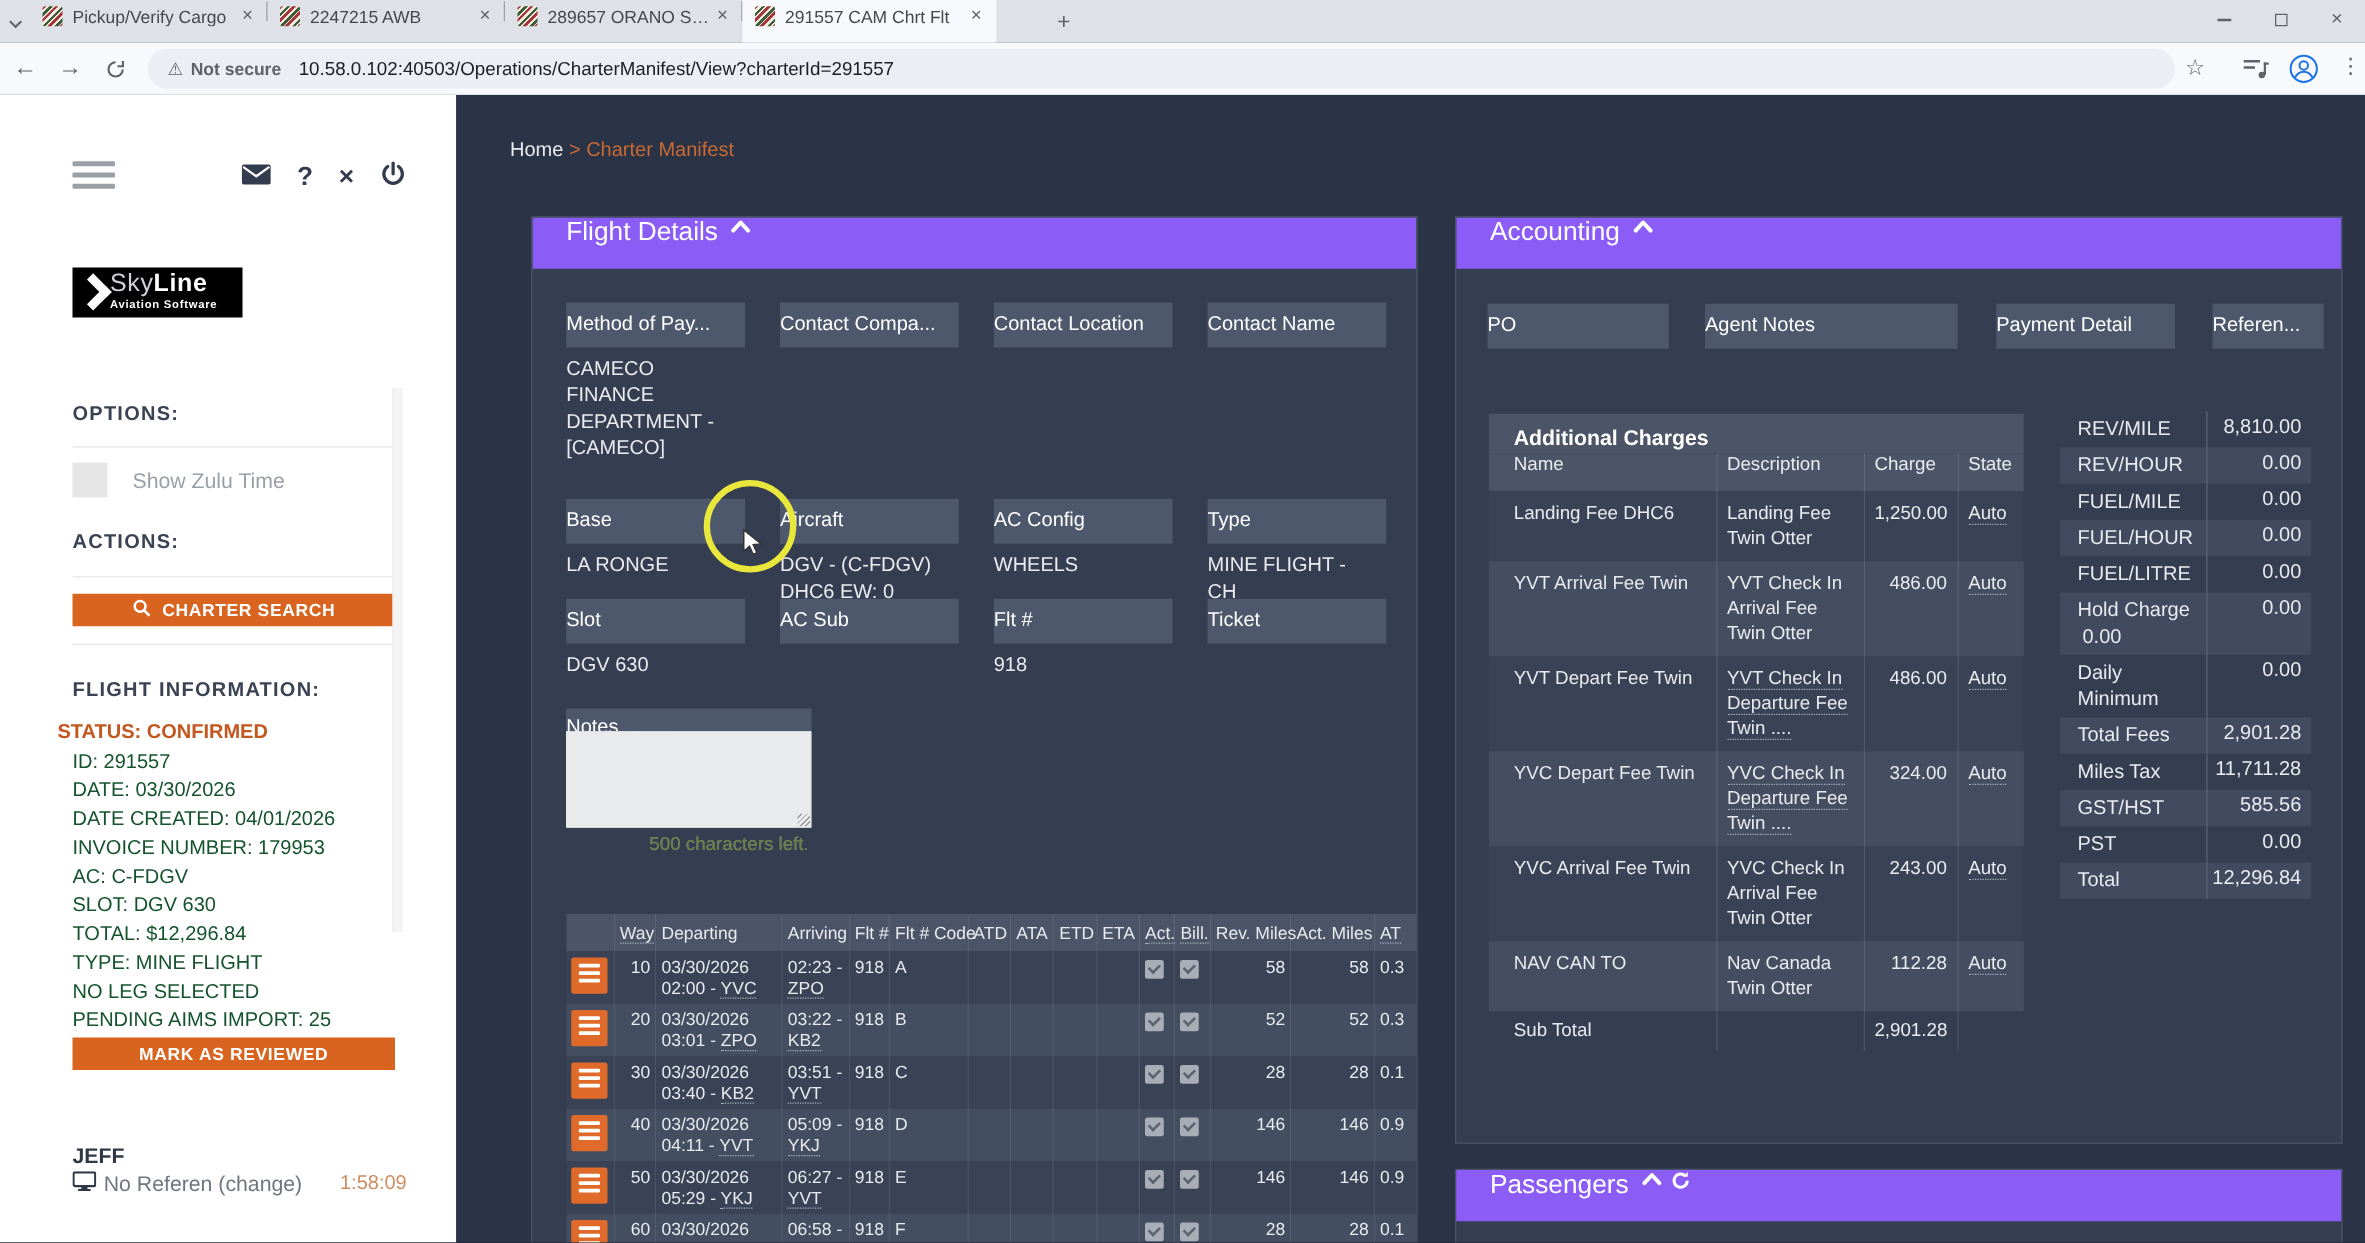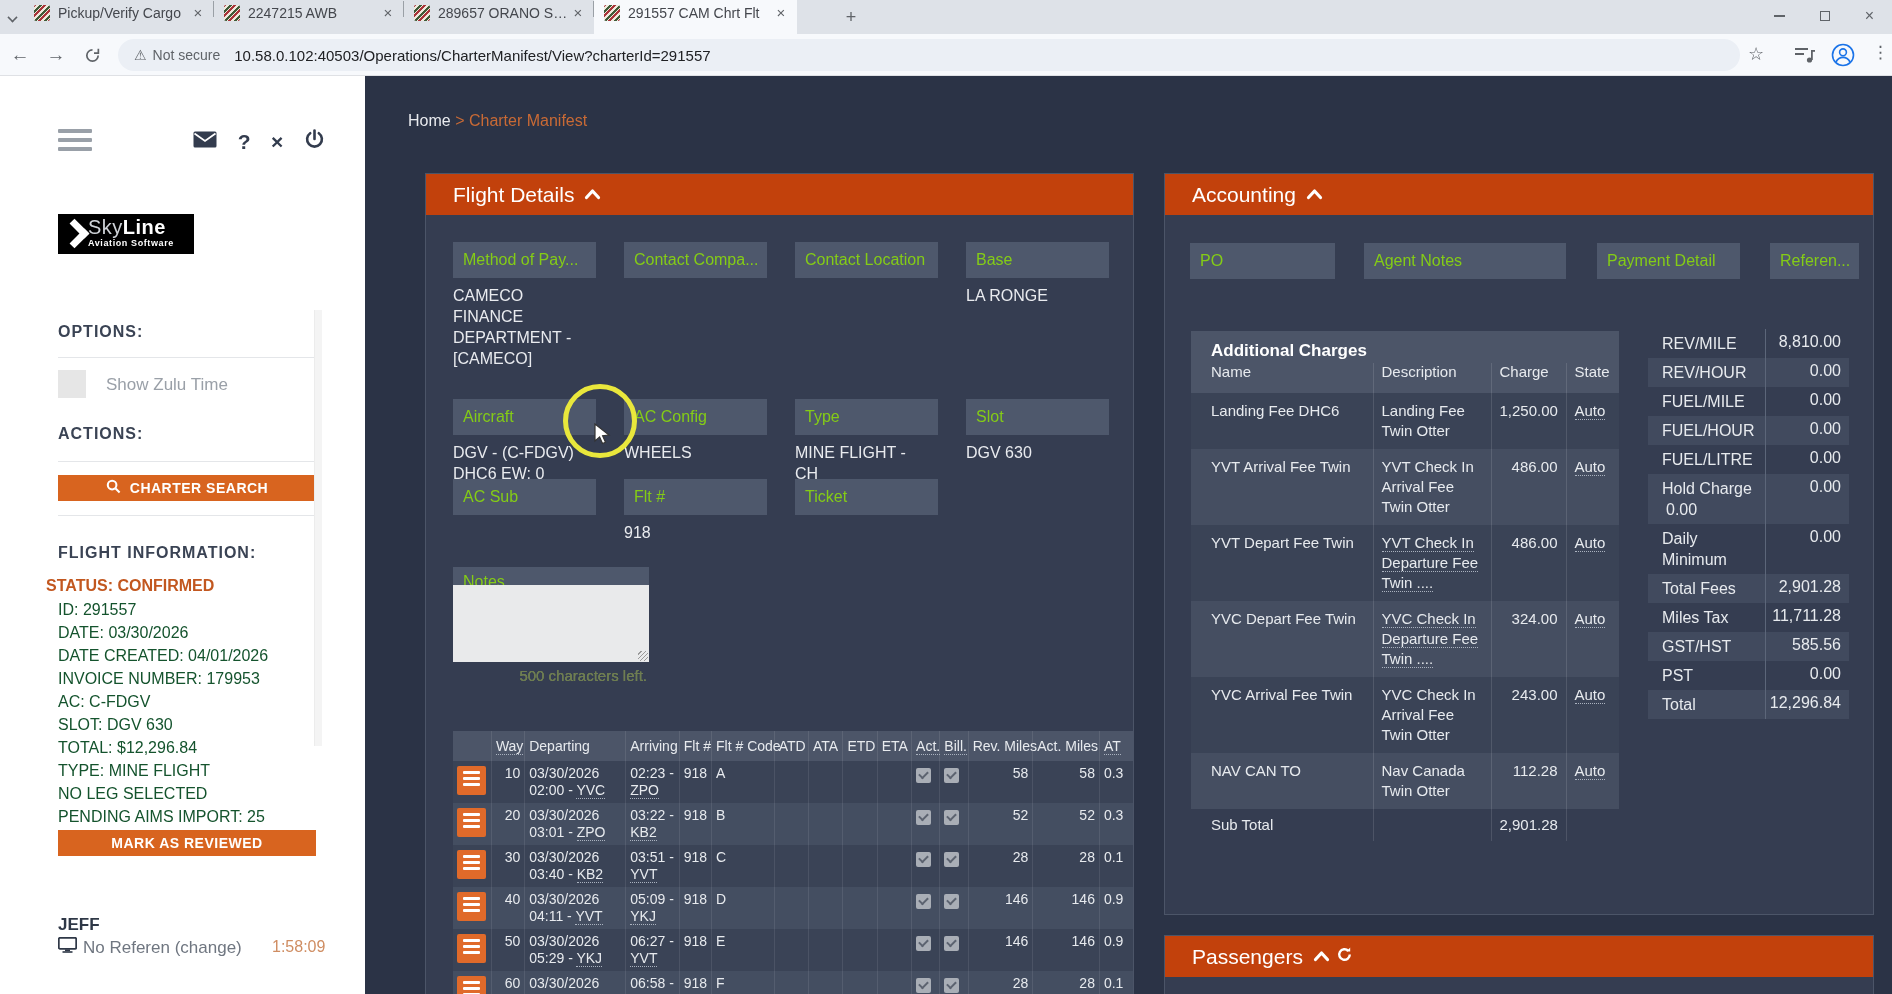--- a/index.html
+++ b/index.html
@@ -28,21 +28,21 @@
   .win-btn { width:45px; height:32px; display:flex; align-items:center; justify-content:center; color:#5f6368; font-size:16px; }
   .win-max i { display:block; width:10px; height:10px; border:1.5px solid #5f6368; }
   .win-min i { display:block; width:11px; height:2px; background:#5f6368; }
 
   .toolbar { position:relative; height:42px; background:#f7f9fc; border-bottom:1px solid #dfe1e5; }
   .nav-icon { position:absolute; top:9px; width:24px; height:24px; display:flex; align-items:center; justify-content:center;
               font-size:19px; color:#5f6368; }
   .omnibox { position:absolute; left:118px; top:5px; width:1622px; height:32px; background:#ebeff5; border-radius:16px;
              display:flex; align-items:center; padding:0 16px; }
   .warn-icon { font-size:14px; color:#5f6368; margin-right:6px; }
-  .notsecure { font-size:14px; color:#5f6368; margin-right:14px; }
+  .notsecure { font-size:14px; color:#5f6368; margin-right:14px;font-weight:bold; }
   .url { font-size:15px; color:#202124; white-space:nowrap; }
   .star-icon { position:absolute; left:1748px; top:9px; font-size:18px; color:#5f6368; }
   .media-icon { position:absolute; left:1794px; top:12px; }
   .avatar-icon { position:absolute; left:1831px; top:9px; }
   .menu-dots { position:absolute; left:1872px; top:8px; font-size:17px; color:#5f6368; }
 
   
   .app { position:absolute; top:76px; left:0; width:1892px; height:918px; }
   .sidebar { position:absolute; left:0; top:0; width:365px; height:918px; background:#ffffff; }
   .burger { position:absolute; left:58px; top:53px; width:34px; }
@@ -72,24 +72,24 @@
   .session-time { position:absolute; left:272px; top:862px; font-size:16px; color:#cf8d62; }
   .side-scroll { position:absolute; left:314px; top:234px; width:8px; height:436px; background:#f4f4f4; border-left:1px solid #ececec; }
 
   
   .main { position:absolute; left:365px; top:0; width:1527px; height:918px; background:#2b3346; overflow:hidden; }
   .breadcrumb { position:absolute; left:43px; top:36px; font-size:16px; }
   .bc-home { color:#e9ebef; }
   .bc-rest { color:#c96a35; }
 
   .panel { position:absolute; background:#353d51; border:1px solid #4c5568; }
-  .panel-head { height:41px; background:#c2410c; display:flex; align-items:center; padding-left:27px; gap:10px; }
+  .panel-head { height:41px; background:#8b5cf6; display:flex; padding-left:27px; gap:10px; }
   .panel-title { font-size:21px; color:#fff; }
-  .chip { background:#4e586c; color:#84cc16; font-size:16px; height:36px; line-height:36px;
-          padding-left:10px; white-space:nowrap; overflow:hidden; }
+  .chip { background:#4e586c; color:#ffffff; font-size:16px; height:36px; line-height:36px;
+          padding-left:0; white-space:nowrap; overflow:hidden; }
 
   
   #fd-panel { left:60px; top:97px; width:709px; height:980px; overflow:hidden; }
   .fd-grid { position:absolute; left:27px; top:68px; width:656px; display:grid;
              grid-template-columns:repeat(4,143px); grid-auto-rows:auto; column-gap:28px; grid-template-rows:157px 80px auto; }
   .cell-value { font-size:16px; line-height:21px; color:#e9ebef; margin-top:7px; width:132px; }
   .ta-group { position:absolute; left:27px; top:393px; width:660px; }
   .ta-box { position:absolute; top:0; width:196px; }
   .ta-head { height:18px; line-height:30px; }
   .ta-area { width:196px; height:77px; background:#e9eaeb; border:none; resize:none; position:relative; display:block; }
@@ -344,20 +344,24 @@
           <div class="cell">
             <div class="chip">Contact Compa...</div>
             <div class="cell-value"></div>
           </div>
 
           <div class="cell">
             <div class="chip">Contact Location</div>
             <div class="cell-value"></div>
           </div>
 
+          <div class="cell">
+            <div class="chip">Contact Name</div>
+            <div class="cell-value"></div>
+          </div>
 
           <div class="cell">
             <div class="chip">Base</div>
             <div class="cell-value">LA RONGE</div>
           </div>
 
           <div class="cell">
             <div class="chip">Aircraft</div>
             <div class="cell-value">DGV - (C-FDGV) DHC6 EW: 0</div>
           </div>

